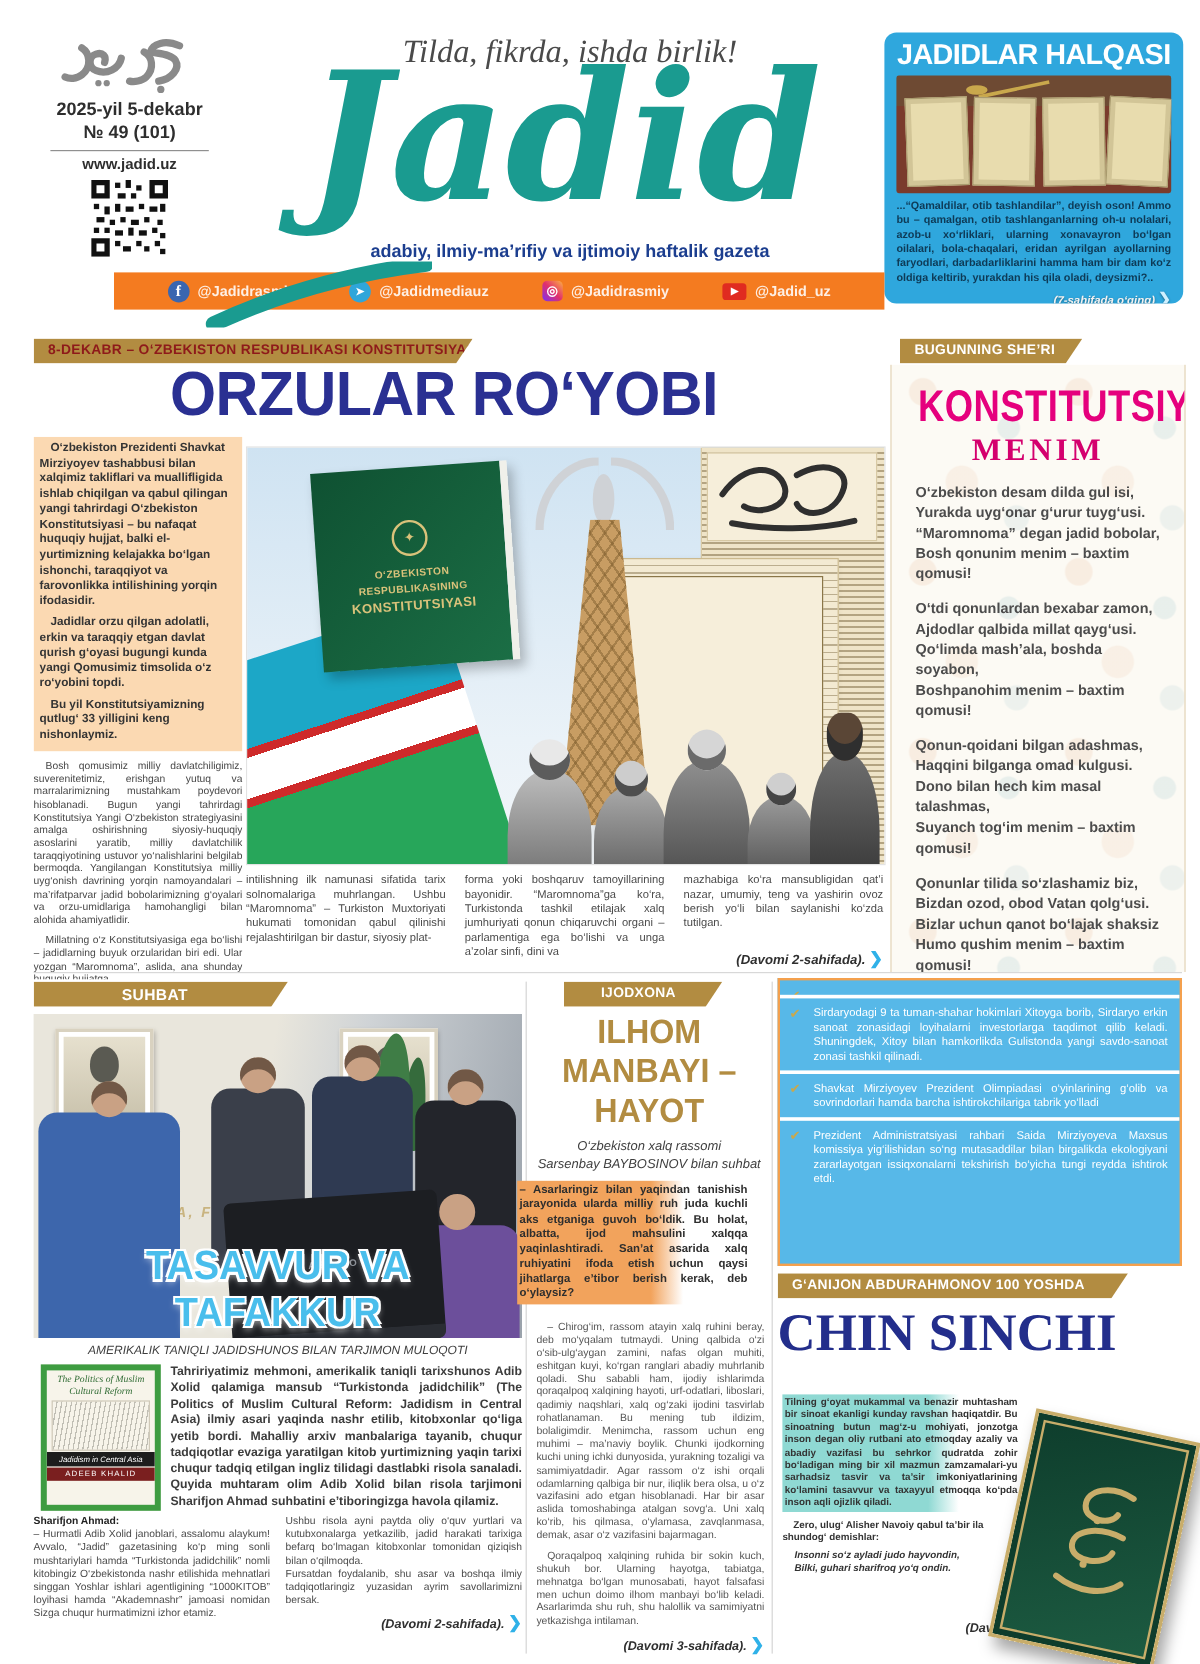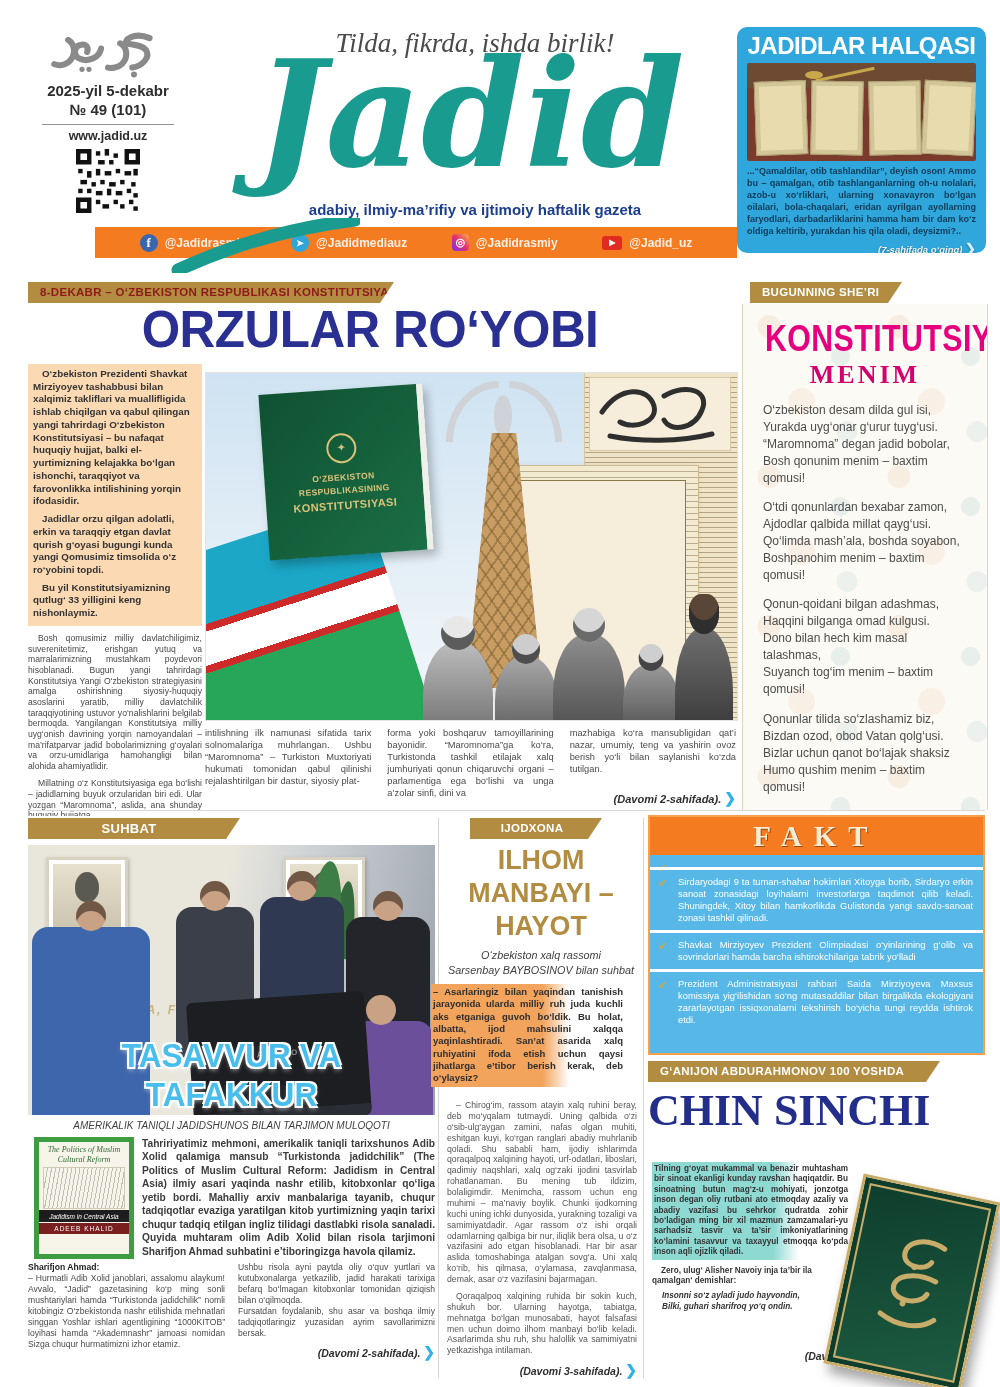--- a/index.html
+++ b/index.html
@@ -113,21 +113,21 @@
            background:
              radial-gradient(circle at 20% 15%,rgba(214,120,60,.10) 0 11px,transparent 12px),
              radial-gradient(circle at 75% 35%,rgba(60,140,160,.10) 0 9px,transparent 10px),
              radial-gradient(circle at 45% 65%,rgba(214,120,60,.08) 0 13px,transparent 14px),
              radial-gradient(circle at 80% 85%,rgba(60,140,160,.08) 0 10px,transparent 11px),#FCFAF4;
            background-size:130px 150px;}
   #poem-t1{text-align:center;font-size:37px;font-weight:800;color:#E5007D;transform:scaleX(.82);
            margin-top:10px;letter-spacing:.5px;}
   #poem-t2{text-align:center;font-family:"Liberation Serif",serif;font-weight:bold;font-size:26px;
            color:#D4006E;letter-spacing:3px;margin-top:0px;}
-  .stanza{padding:0 20px;font-size:12px;font-weight:normal;color:#4c4c4c;line-height:1.42;margin-top:12px;}
+  .stanza{padding:0 20px;font-size:12px;font-weight:bold;color:#4c4c4c;line-height:1.42;margin-top:12px;}
   
   .vrule{width:1px;background:#d5d5d5;}
   #hr-bottom{left:28px;top:810px;width:957px;height:1px;background:#d8d8d8;}
   
   #sphoto{left:28px;top:845px;width:407px;height:270px;overflow:hidden;
           background:linear-gradient(100deg,#E9E6DC 0 45%,#cfd3d6 62%,#9aa2ab 100%);}
   .frame{position:absolute;top:12px;width:76px;height:88px;background:#fff;border:3px solid #d9d2c0;
          box-shadow:1px 2px 4px rgba(0,0,0,.25);}
   .frame .port{position:absolute;left:4px;right:4px;top:4px;bottom:14px;
                background:linear-gradient(#e6e0ce,#c9c2ac);}
@@ -470,21 +470,20 @@
 <div class="abs" id="ijod-a">
   <p>– Chirog‘im, rassom atayin xalq ruhini beray, deb mo‘yqalam tutmaydi. Uning qalbida o‘zi o‘sib-ulg‘aygan zamini, nafas olgan muhiti, eshitgan kuyi, ko‘rgan ranglari abadiy muhrlanib qoladi. Shu sababli ham, ijodiy ishlarimda qoraqalpoq xalqining hayoti, urf-odatlari, liboslari, qadimiy naqshlari, xalq og‘zaki ijodini tasvirlab rohatlanaman. Bu mening tub ildizim, bolaligimdir. Menimcha, rassom uchun eng muhimi – ma’naviy boylik. Chunki ijodkorning kuchi uning ichki dunyosida, yurakning tozaligi va samimiyatdadir. Agar rassom o‘z ishi orqali odamlarning qalbiga bir nur, iliqlik bera olsa, u o‘z vazifasini ado etgan hisoblanadi. Har bir asar aslida tomoshabinga atalgan sovg‘a. Uni xalq ko‘rib, his qilmasa, o‘ylamasa, zavqlanmasa, demak, asar o‘z vazifasini bajarmagan.</p>
   <p>Qoraqalpoq xalqining ruhida bir sokin kuch, shukuh bor. Ularning hayotga, tabiatga, mehnatga bo‘lgan munosabati, hayot falsafasi men uchun doimo ilhom manbayi bo‘lib keladi. Asarlarimda shu ruh, shu halollik va samimiyatni yetkazishga intilaman.</p>
   <div class="contline">
     <span>(Davomi 3-sahifada).</span>
     <span class="arrow2">❯</span>
   </div>
 </div>
 
 <div class="abs" id="fakt">
-  <div class="fhead">FAKT</div>
   <div class="fitem">
     <span class="chk">✔</span>
   </div>
   <div class="fitem">
     <span class="chk">✔</span>
     <span>Sirdaryodagi 9 ta tuman-shahar hokimlari Xitoyga borib, Sirdaryo erkin sanoat zonasidagi loyihalarni investorlarga taqdimot qilib keladi. Shuningdek, Xitoy bilan hamkorlikda Gulistonda yangi savdo-sanoat zonasi tashkil qilinadi.</span>
   </div>
   <div class="fitem">
     <span class="chk">✔</span>
     <span>Shavkat Mirziyoyev Prezident Olimpiadasi o‘yinlarining g‘olib va sovrindorlari hamda barcha ishtirokchilariga tabrik yo‘lladi</span>
@@ -492,21 +491,21 @@
   <div class="fitem">
     <span class="chk">✔</span>
     <span>Prezident Administratsiyasi rahbari Saida Mirziyoyeva Maxsus komissiya yig‘ilishidan so‘ng mutasaddilar bilan birgalikda ekologiyani zararlayotgan issiqxonalarni tekshirish bo‘yicha tungi reydda ishtirok etdi.</span>
   </div>
 </div>
 
 <div class="kicker" style="left:648px;top:1061px;width:292px;">G‘ANIJON ABDURAHMONOV 100 YOSHDA</div>
 <div class="abs" id="chin-head">CHIN SINCHI</div>
 <div class="abs" id="chin-body">
   <p class="hp">Tilning g‘oyat mukammal va benazir muhtasham bir sinoat ekanligi kunday ravshan haqiqatdir. Bu sinoatning butun mag‘z-u mohiyati, jonzotga inson degan oliy rutbani ato etmoqday azaliy va abadiy vazifasi bu sehrkor qudratda zohir bo‘ladigan ming bir xil mazmun zamzamalari-yu sarhadsiz tasvir va ta’sir imkoniyatlarining ko‘lamini tasavvur va taxayyul etmoqqa ko‘pda inson aqli ojizlik qiladi.</p>
-  <p class="zp">Zero, ulug‘ Alisher Navoiy inja ta’bir ila qamalgan‘ demishlar:</p>
+  <p class="zp">Zero, ulug‘ Alisher Navoiy qabul ta’bir ila shundog‘ demishlar:</p>
   <div class="vs">Insonni so‘z ayladi judo hayvondin,</div>
   <div class="vs">Bilki, guhari sharifroq yo‘q ondin.</div>
 </div>
 <div class="abs" id="chin-cont">
   <span>(Davomi 6-sahifada).</span>
   <span class="arrow2">❯</span>
 </div>
 <div class="abs" id="greenbook">
   <svg width="90" height="120" viewBox="0 0 90 120">
     <g fill="none" stroke="#C8AD6A" stroke-width="5" stroke-linecap="round">

